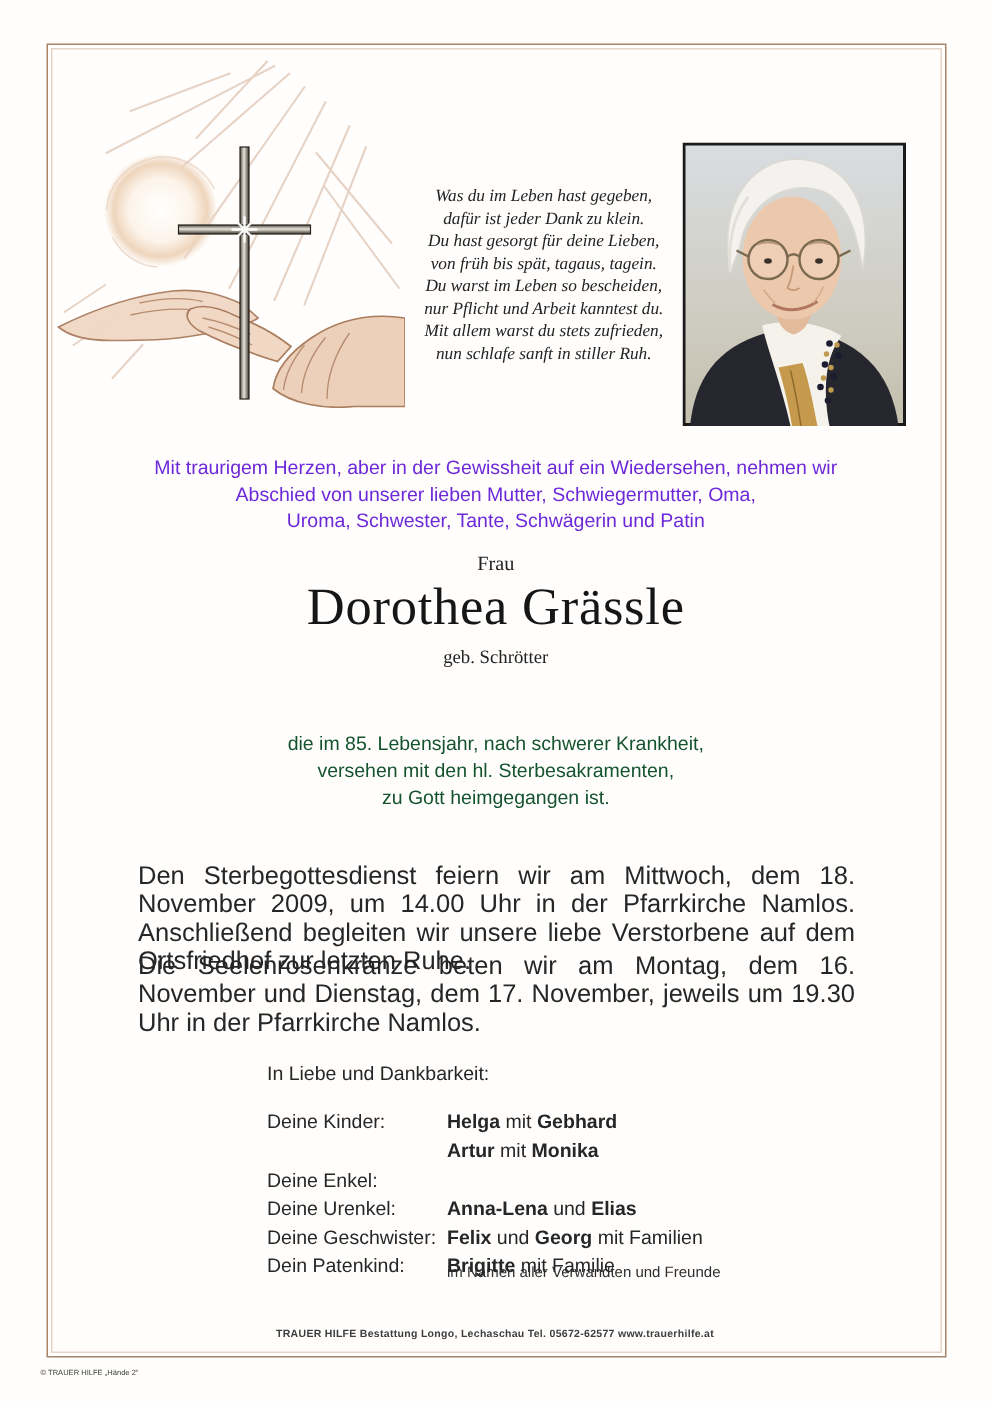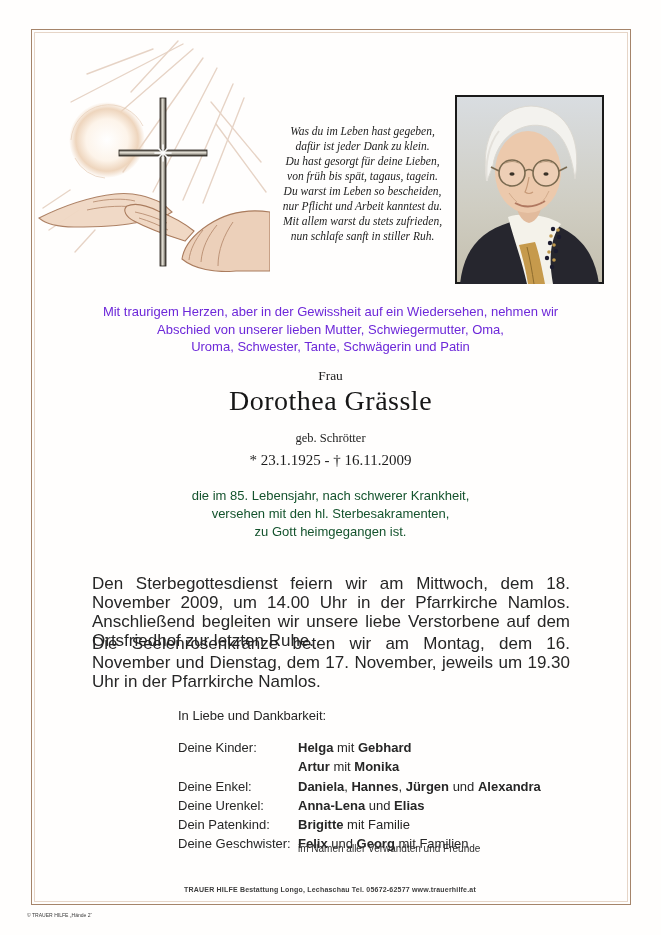--- a/index.html
+++ b/index.html
@@ -27,21 +27,21 @@
     font-family:Liberation Serif, serif;
     font-style:italic;
     font-size:11.5px;line-height:15px;
     text-align:center;color:#222;
   }
   
   .photo{left:455px;top:95px;width:149px;height:189px;}
   
   .intro{left:40px;width:581px;top:303px;text-align:center;font-size:13px;line-height:17.5px;color:#6d28d9;}
   .salutation{left:0;width:661px;top:368px;text-align:center;font-family:"Liberation Serif",serif;font-size:13.5px;color:#222;}
-  .name{left:0;width:661px;top:385px;text-align:center;font-family:"Liberation Serif",serif;font-size:28px;font-weight:400;color:#161616;letter-spacing:.5px;margin:0;}
+  .name{left:0;width:661px;top:385px;text-align:center;font-family:"Liberation Serif",serif;font-size:35px;font-weight:400;color:#161616;letter-spacing:.5px;margin:0;}
   .maiden{left:0;width:661px;top:431px;text-align:center;font-family:"Liberation Serif",serif;font-size:12.5px;color:#222;}
   .dates{left:0;width:661px;top:452px;text-align:center;font-family:"Liberation Serif",serif;font-size:15px;color:#1d1d1d;}
   .passing{left:40px;width:581px;top:487px;text-align:center;font-size:13px;line-height:18px;color:#14532d;}
   .para{left:92px;width:478px;text-align:justify;font-size:17px;line-height:19px;color:#262626;}
   .para1{top:557px;}
   .para2{top:617px;}
   .place{left:178px;top:676px;font-size:13px;color:#262626;}
   .gratitude{left:178px;top:708px;font-size:13px;color:#262626;}
   .family{left:178px;top:738px;width:400px;font-size:13px;line-height:19.3px;color:#262626;}
   .frow{display:flex;justify-content:space-between;}
@@ -207,21 +207,20 @@
 
   <div class="abs intro">
       <div>Mit traurigem Herzen, aber in der Gewissheit auf ein Wiedersehen, nehmen wir</div>
       <div>Abschied von unserer lieben Mutter, Schwiegermutter, Oma,</div>
       <div>Uroma, Schwester, Tante, Schwägerin und Patin</div>
     </div>
 
   <div class="abs salutation">Frau</div>
   <h1 class="abs name">Dorothea Grässle</h1>
   <div class="abs maiden">geb. Schrötter</div>
-  <div class="abs dates">* 23.1.1925 - † 16.11.2009</div>
 
   <div class="abs passing">
       <div>die im 85. Lebensjahr, nach schwerer Krankheit,</div>
       <div>versehen mit den hl. Sterbesakramenten,</div>
       <div>zu Gott heimgegangen ist.</div>
     </div>
 
   <p class="abs para para1">Den Sterbegottesdienst feiern wir am Mittwoch, dem 18. November 2009, um 14.00 Uhr in der Pfarrkirche Namlos. Anschließend begleiten wir unsere liebe Verstorbene auf dem Ortsfriedhof zur letzten Ruhe.</p>
   <p class="abs para para2">Die Seelenrosenkränze beten wir am Montag, dem 16. November und Dienstag, dem 17. November, jeweils um 19.30 Uhr in der Pfarrkirche Namlos.</p>
 
@@ -231,34 +230,33 @@
     <div class="frow">
       <span class="flabel">Deine Kinder:</span>
       <span class="fvalue"><span class="b">Helga</span><span> mit </span><span class="b">Gebhard</span></span>
     </div>
     <div class="frow">
       <span class="flabel"></span>
       <span class="fvalue"><span class="b">Artur</span><span> mit </span><span class="b">Monika</span></span>
     </div>
     <div class="frow">
       <span class="flabel">Deine Enkel:</span>
-      <span class="fvalue"><span class="b">Daniela</span><span>, </span><span class="b">Hannes</span><span>, </span><span class="b">Jürgen</span><span> und </span><span class="b">Alexandra</span></span>
     </div>
     <div class="frow">
       <span class="flabel">Deine Urenkel:</span>
       <span class="fvalue"><span class="b">Anna-Lena</span><span> und </span><span class="b">Elias</span></span>
     </div>
     <div class="frow">
+      <span class="flabel">Deine Geschwister:</span>
+      <span class="fvalue"><span class="b">Felix</span><span> und </span><span class="b">Georg</span><span> mit Familien</span></span>
+    </div>
+    <div class="frow">
       <span class="flabel">Dein Patenkind:</span>
       <span class="fvalue"><span class="b">Brigitte</span><span> mit Familie</span></span>
     </div>
-    <div class="frow">
-      <span class="flabel">Deine Geschwister:</span>
-      <span class="fvalue"><span class="b">Felix</span><span> und </span><span class="b">Georg</span><span> mit Familien</span></span>
-    </div>
   </div>
 
   <div class="abs closing">im Namen aller Verwandten und Freunde</div>
 
   <div class="abs footer">TRAUER HILFE Bestattung Longo, Lechaschau Tel. 05672-62577 www.trauerhilfe.at</div>
 
   <div class="abs copyright">© TRAUER HILFE „Hände 2“</div>
 
 </div>
 

